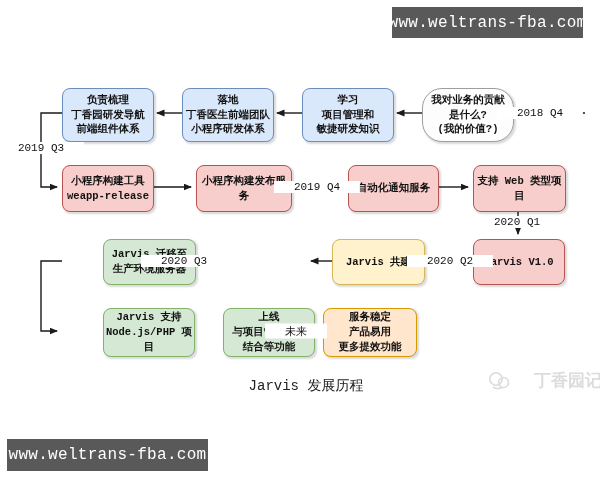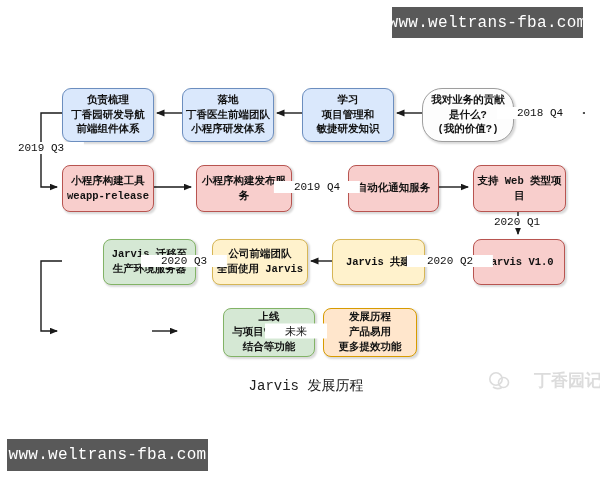--- a/index.html
+++ b/index.html
@@ -14,21 +14,21 @@
   }
   #banner-top{left:392px;top:7px;width:191px;height:31px;}
   #banner-bottom{left:7px;top:439px;width:201px;height:32px;}
   .node{
     position:absolute;border-radius:8px;border:1px solid #999;
     display:flex;align-items:center;justify-content:center;text-align:center;
     box-shadow:1.5px 1.5px 2px rgba(0,0,0,.15);
     color:#111;font-weight:600;font-size:10.5px;line-height:1.4;
   }
   .node .node-text{white-space:pre-line;}
-  .blue  {background:#dae8fc;border-color:#6c8ebf;border-radius:9px;}
+  .blue  {background:#dae8fc;border-color:#6c8ebf;}
   .pink  {background:#f8cecc;border-color:#b85450;}
   .green {background:#d5e8d4;border-color:#82b366;margin-left:41px;}
   .yellow{background:#fff2cc;border-color:#d6b656;}
   .orange{background:#ffe6cc;border-color:#d79b00;}
   .white {background:#fdfdfd;border-color:#9e9e9e;border-radius:20px;}
   #wires{position:absolute;left:0;top:0;pointer-events:none;}
   .tl-label{
     position:absolute;transform:translate(-50%,-50%);
     background:#ffffff;padding:0 20px;font-size:11px;color:#111;white-space:nowrap;
   }
@@ -114,38 +114,38 @@
       <span class="node-text">自动化通知服务</span>
     </div>
   <div class="node pink" style="left:473px;top:165px;width:91px;height:45px">
       <span class="node-text">支持 Web 类型项目</span>
     </div>
 
   <div class="node green" style="left:62px;top:239px;width:91px;height:44px">
       <span class="node-text">Jarvis 迁移至
 生产环境服务器</span>
     </div>
-  <div class="node yellow" style="left:212px;top:239px;width:94px;height:44px">
-      <span class="node-text">公司前端团队
-全面使用 Jarvis</span>
-    </div>
   <div class="node yellow" style="left:332px;top:239px;width:91px;height:44px">
       <span class="node-text">Jarvis 共建</span>
     </div>
   <div class="node pink" style="left:473px;top:239px;width:90px;height:44px">
       <span class="node-text">Jarvis V1.0</span>
     </div>
 
+  <div class="node green" style="left:62px;top:308px;width:90px;height:47px">
+      <span class="node-text">Jarvis 支持
+Node.js/PHP 项目</span>
+    </div>
   <div class="node green" style="left:182px;top:308px;width:90px;height:47px">
       <span class="node-text">上线
 与项目管理软件
 结合等功能</span>
     </div>
   <div class="node orange" style="left:323px;top:308px;width:92px;height:47px">
-      <span class="node-text">发展历程
+      <span class="node-text">服务稳定
 产品易用
 更多提效功能</span>
     </div>
 
   <span class="tl-label" style="left:540px;top:113px">2018 Q4</span>
   <span class="tl-label" style="left:41px;top:148px">2019 Q3</span>
   <span class="tl-label" style="left:317px;top:187px">2019 Q4</span>
   <span class="tl-label" style="left:517px;top:222px">2020 Q1</span>
   <span class="tl-label" style="left:450px;top:261px">2020 Q2</span>
   <span class="tl-label" style="left:184px;top:261px">2020 Q3</span>

